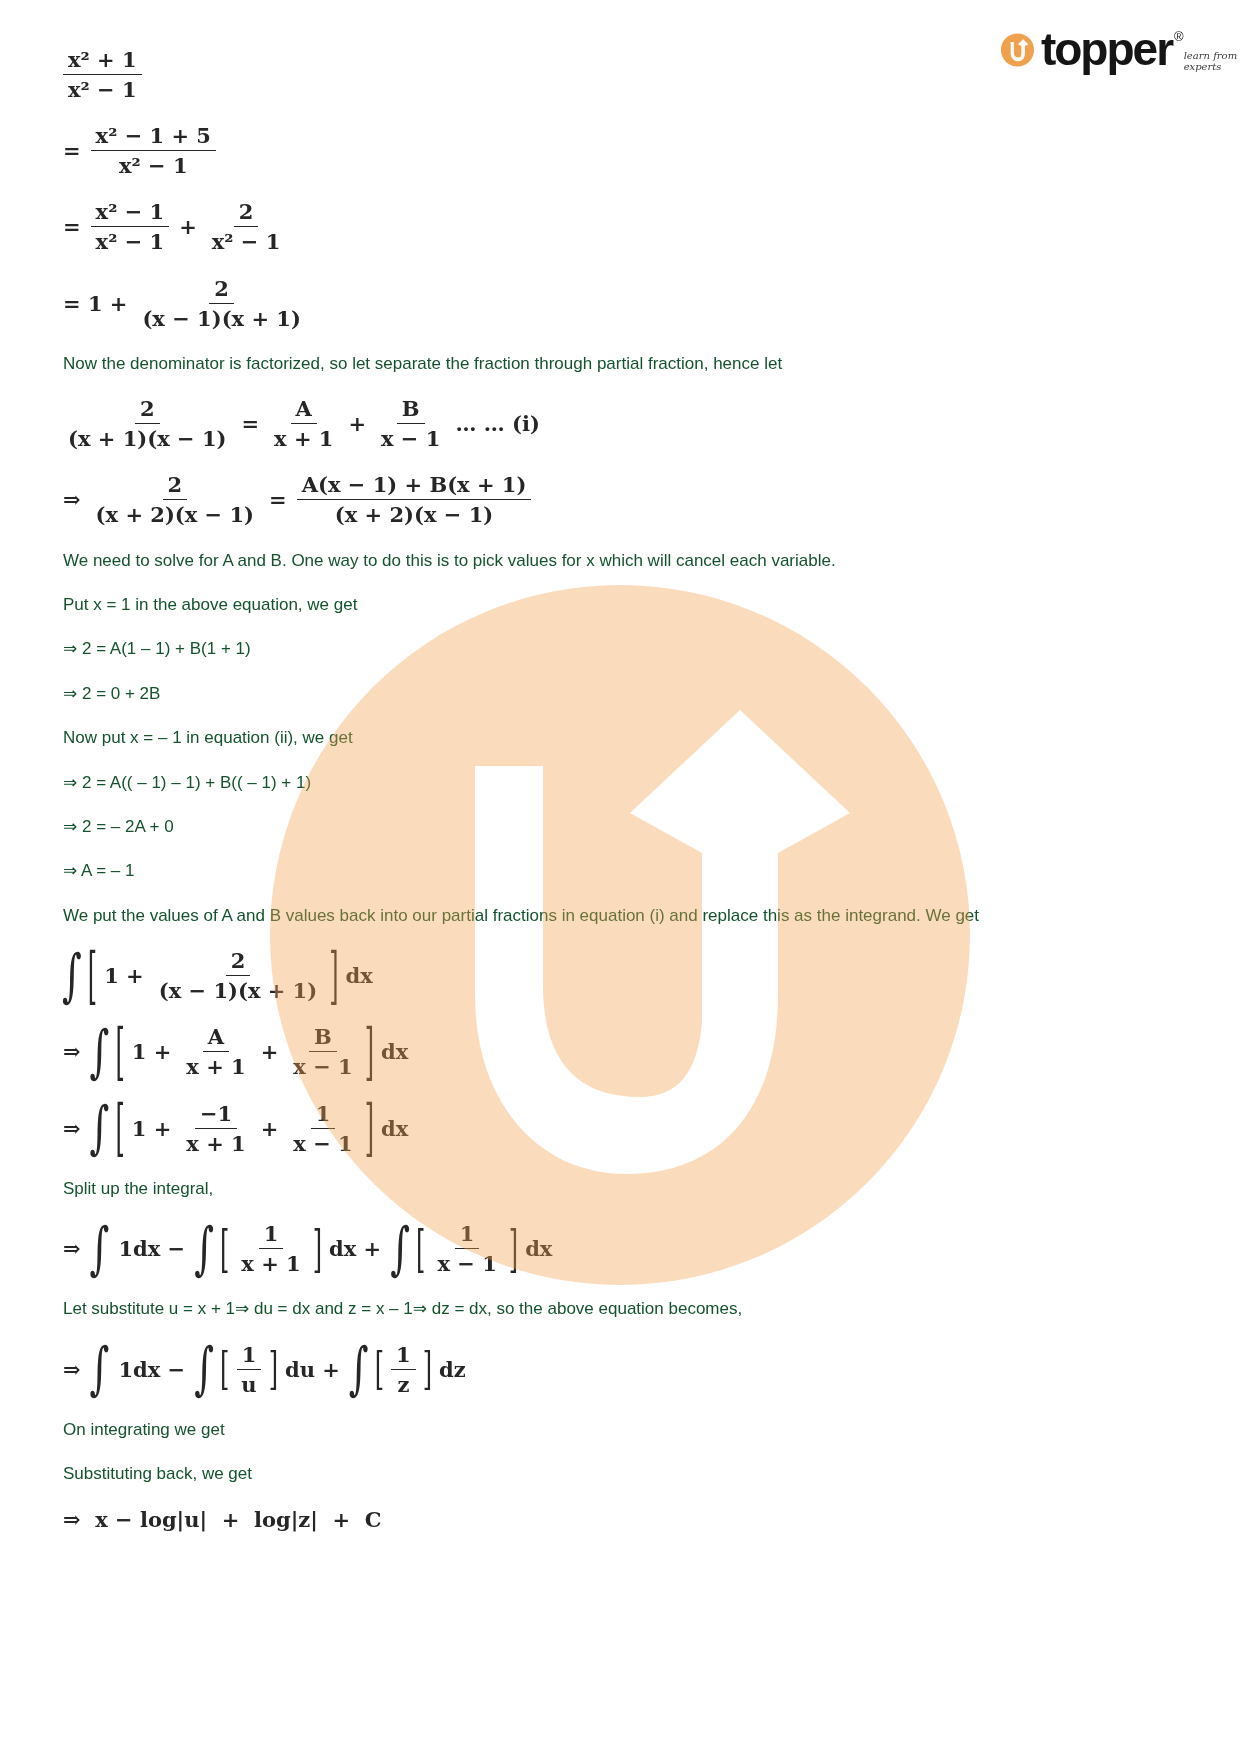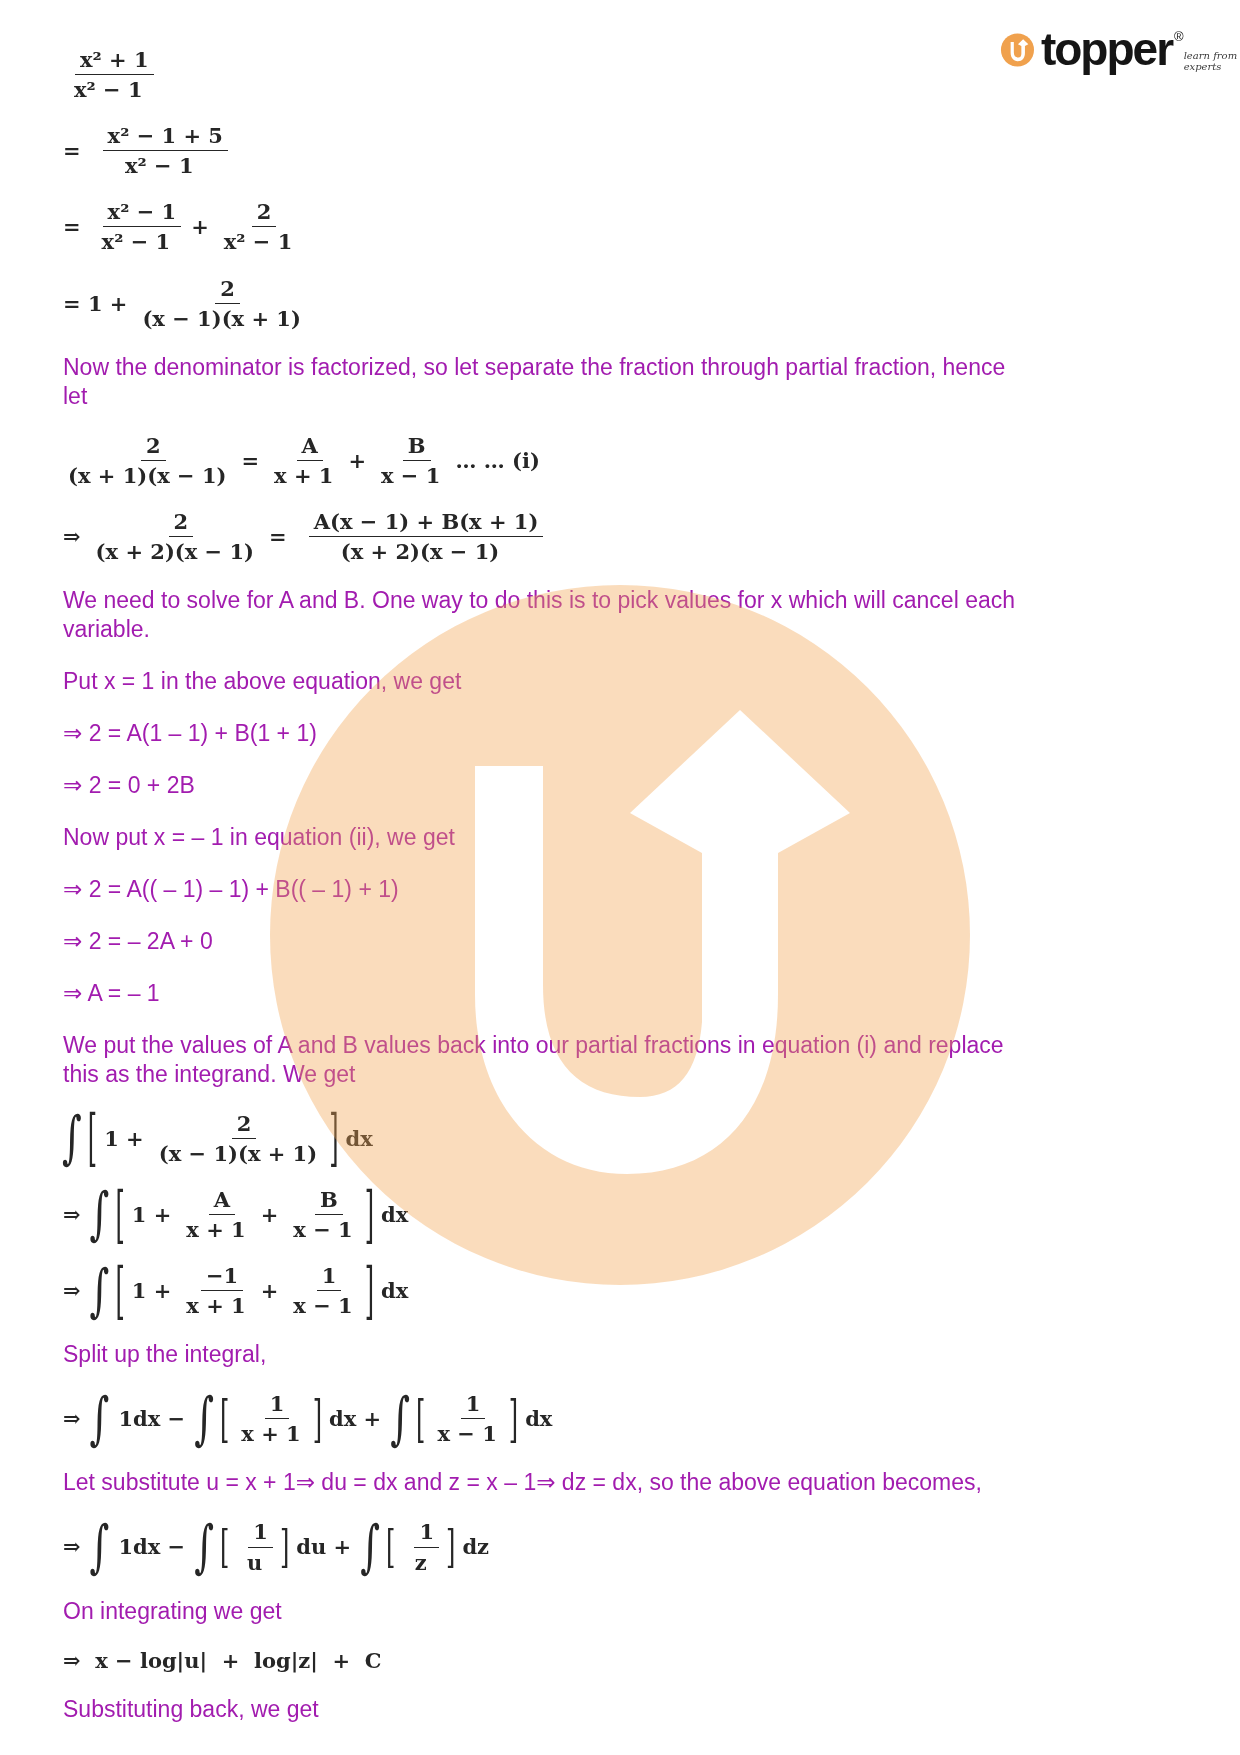--- a/index.html
+++ b/index.html
@@ -13,27 +13,27 @@
   .logo-right{display:flex;}
   .logo-word-row{display:flex;align-items:flex-start;}
   .brand-word{font-weight:bold;font-size:46px;line-height:0.95;letter-spacing:-2px;color:#151515;}
   .reg{font-size:13px;line-height:1;margin-top:2px;margin-left:2px;color:#151515;}
   .tagline{font-family:"DejaVu Serif","Liberation Serif",serif;font-style:italic;
            font-size:10px;color:#3a3a3a;align-self:flex-end;margin-top:6px;margin-right:2px;}
 
   
   .content{position:absolute;left:63px;top:48px;width:1110px;}
   .block{margin:0 0 23px 0;}
-  .block.text{font-size:23px;line-height:1.26;color:#a21caf;max-width:960px;}
+  .block.text{font-size:17px;line-height:1.26;color:#14532d;max-width:960px;}
   .block.math{display:flex;align-items:center;gap:10px;
               font-family:"DejaVu Serif","Liberation Serif",serif;
               font-weight:600;color:#262626;font-size:21px;line-height:1.1;}
   .mt{white-space:pre;}
   .frac{display:inline-flex;flex-direction:column;align-items:center;text-align:center;}
-  .num{padding:0 5px 3px 5px;border-bottom:1.6px solid #262626;margin-left:12px;}
+  .num{padding:0 5px 3px 5px;border-bottom:1.6px solid #262626;}
   .den{padding:3px 5px 0 5px;}
   .int{font-weight:400;font-size:38px;line-height:0.9;transform:scaleY(1.5);
        display:inline-block;margin:0 -1px;}
   .brk{font-weight:400;font-size:24px;line-height:1;display:inline-block;margin:0 -3px;}
 
   
   .watermark{position:absolute;left:0;top:0;pointer-events:none;z-index:5;}
 </style>
 </head>
 <body>
@@ -211,24 +211,24 @@
         <span class="int">∫</span>
         <span class="brk" style="transform: scaleY(1.9);">[</span>
         <span class="frac">
           <span class="num">1</span>
           <span class="den">z</span>
         </span>
         <span class="brk" style="transform: scaleY(1.9);">]</span>
         <span class="mt">dz</span>
       </div>
       <div class="block text">On integrating we get</div>
+      <div class="block text">Substituting back, we get</div>
       <div class="block math">
         <span class="mt">⇒  x − log|u|  +  log|z|  +  C</span>
       </div>
-      <div class="block text">Substituting back, we get</div>
     </div>
 
   <svg class="watermark" width="1240" height="1755" viewBox="0 0 1240 1755" aria-hidden="true">
     <path fill-rule="evenodd" d="M 970 935 A 350 350 0 1 0 270 935 A 350 350 0 1 0 970 935 Z
          M 475 766 L 543 766 L 543 985 C 543 1062 578 1097 640 1097
          C 678 1097 698 1072 702 1022 L 702 853 L 630 813 L 740 710 L 850 813 L 778 853
          L 778 995 C 778 1107 722 1174 627 1174 C 536 1174 475 1100 475 995 Z" fill="rgba(243,164,80,0.38)"></path>
   </svg>
 
 </div>

